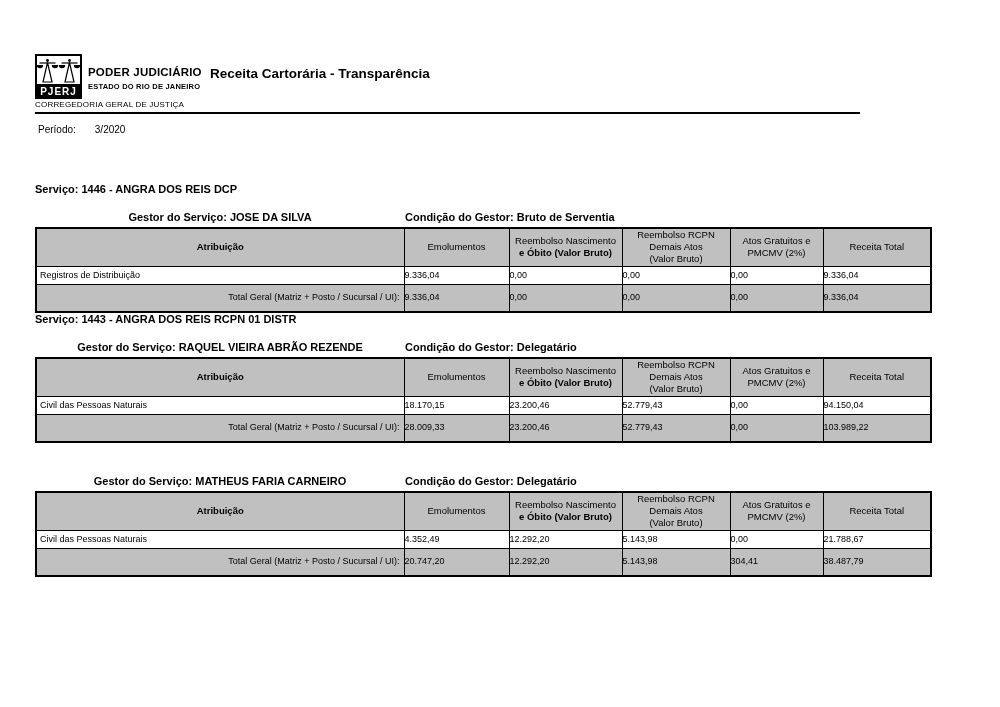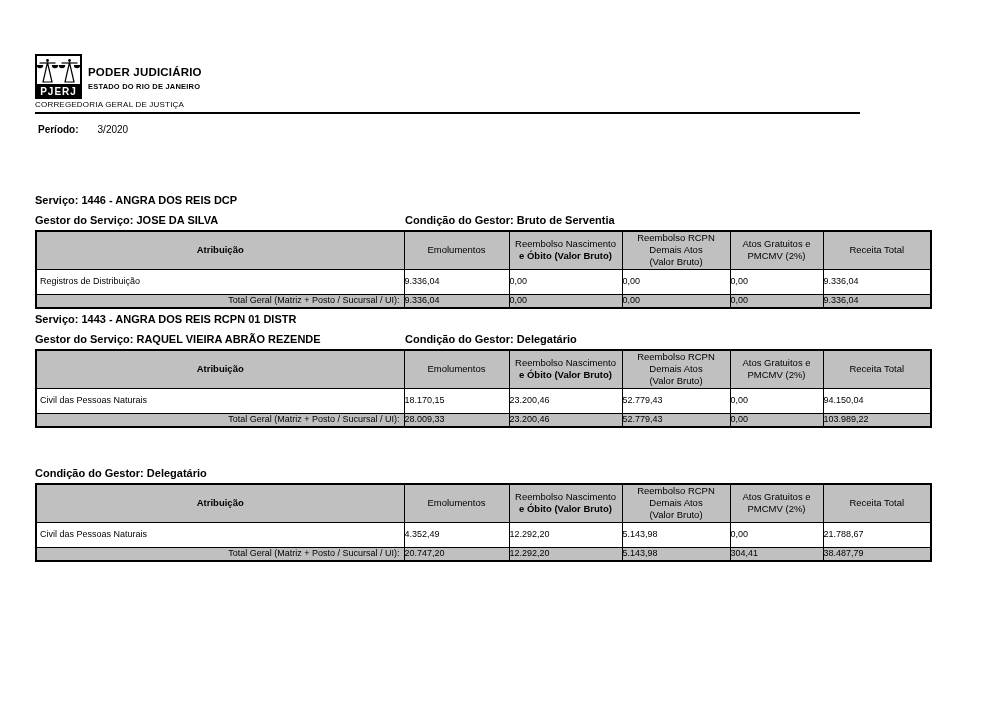--- a/index.html
+++ b/index.html
@@ -15,31 +15,31 @@
 
   
   .logo { position: absolute; left: 35px; top: 54px; width: 47px; height: 45px; }
   .org-name   { position: absolute; left: 88px;  top: 66px; font-size: 11.5px; font-weight: bold; letter-spacing: .2px; }
   .org-sub    { position: absolute; left: 88px;  top: 82px; font-size: 7.5px;  font-weight: bold; letter-spacing: .2px; }
   .org-dept   { position: absolute; left: 35px;  top: 100px; font-size: 8px;   font-weight: normal; letter-spacing: .2px; }
   .doc-title  { position: absolute; left: 210px; top: 66px; font-size: 13.5px; font-weight: bold; }
   .header-rule { position: absolute; left: 35px; top: 112px; width: 825px; height: 2px; background: #000; }
 
   .period-line { position: absolute; left: 38px; top: 124px; font-size: 10px; }
-  .period-label { font-weight: bold; display: inline-block; }
+  .period-label { font-weight: normal; display: inline-block; }
   .period-value { display: inline-block; margin-left: 19px; }
 
   
   .section { position: absolute; left: 35px; width: 895px; }
-  .section-1 { top: 194px; }
+  .section-1 { top: 183px; }
   .section-2 { top: 313px; }
   .section-3 { top: 459px; }
 
   .service-title { font-size: 11px; font-weight: bold; }
-  .manager-line { display: flex; margin-top: 8px; }
+  .manager-line { display: flex; margin-top: 16px; text-align: center; }
   .manager   { font-size: 11px; font-weight: bold; width: 370px; flex: 0 0 370px; }
   .condition { font-size: 11px; font-weight: bold; }
 
   table.rev {
     margin-top: 4px;
     width: 895px;
     table-layout: fixed;
     border-collapse: collapse;
     border: 2px solid #000;
   }
@@ -53,31 +53,31 @@
     font-size: 9.5px;
     font-weight: normal;
     text-align: center;
     vertical-align: middle;
     line-height: 12px;
     padding: 0 2px;
   }
   table.rev thead th.h-atr { font-weight: bold; margin-top: 10px; }
   table.rev thead .bold-line { font-weight: bold; }
   table.rev tbody td {
-    height: 25px;
+    height: 18px;
     font-size: 9px;
     background: #fff;
     vertical-align: middle;
     line-height: 11px;
   }
   table.rev td.c-atr { text-align: left;  padding-left: 3px; }
   table.rev td.c-num { padding-right: 3px; }
   table.rev tr.total-row td {
     background: #c0c0c0;
-    height: 14px;
+    height: 28px;
   }
   table.rev tr.total-row td.c-atr { text-align: right; padding-right: 4px; }
 </style>
 </head>
 <body>
 
 <div class="page">
 
   <svg class="logo" viewBox="0 0 47 45" xmlns="http://www.w3.org/2000/svg">
     <rect x="1" y="1" width="45" height="43" fill="none" stroke="#000" stroke-width="2"></rect>
@@ -97,20 +97,21 @@
       <path d="M23.8 11 A3.2 3.2 0 0 0 30.2 11 Z" fill="#000" stroke="none"></path>
       <path d="M38.8 11 A3.2 3.2 0 0 0 45.2 11 Z" fill="#000" stroke="none"></path>
     </g>
     <rect x="1.5" y="30" width="44" height="13.5" fill="#000"></rect>
     <text x="23.5" y="40.5" text-anchor="middle" fill="#fff" font-family="Liberation Sans, sans-serif" font-size="10" font-weight="bold" letter-spacing="1">PJERJ</text>
   </svg>
 
   <div class="org-name">PODER JUDICIÁRIO</div>
   <div class="org-sub">ESTADO DO RIO DE JANEIRO</div>
   <div class="org-dept">CORREGEDORIA GERAL DE JUSTIÇA</div>
+  <div class="doc-title">Receita Cartorária - Transparência</div>
   <div class="header-rule"></div>
 
   <div class="period-line">
     <span class="period-label">Período:</span><span class="period-value">3/2020</span>
   </div>
 
   <div class="section section-1">
     <div class="service-title">Serviço: 1446 - ANGRA DOS REIS DCP</div>
     <div class="manager-line">
       <div class="manager">Gestor do Serviço: JOSE DA SILVA</div>
@@ -197,20 +198,21 @@
           <td class="c-num">52.779,43</td>
           <td class="c-num">0,00</td>
           <td class="c-num">103.989,22</td>
         </tr>
       </tbody>
     </table>
   </div>
 
   <div class="section section-3">
     <div class="manager-line">
+      <div class="manager">Gestor do Serviço: MATHEUS FARIA CARNEIRO</div>
       <div class="condition">Condição do Gestor: Delegatário</div>
     </div>
     <table class="rev">
       <colgroup>
           <col style="width:368px">
           <col style="width:105px">
           <col style="width:113px">
           <col style="width:108px">
           <col style="width:93px">
           <col style="width:108px">

